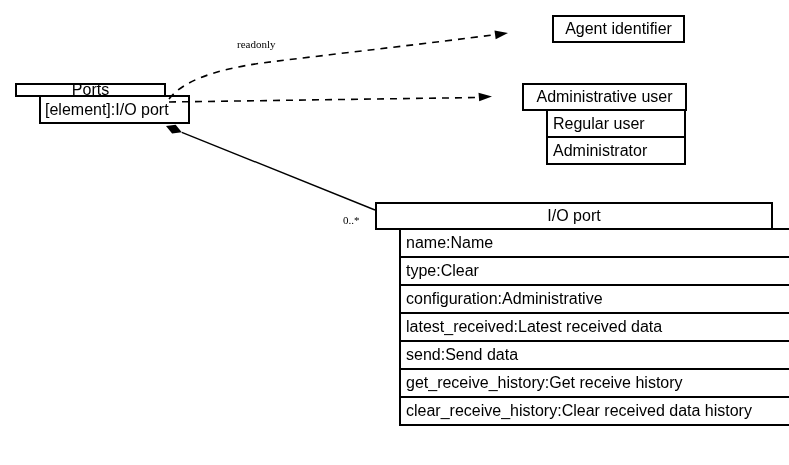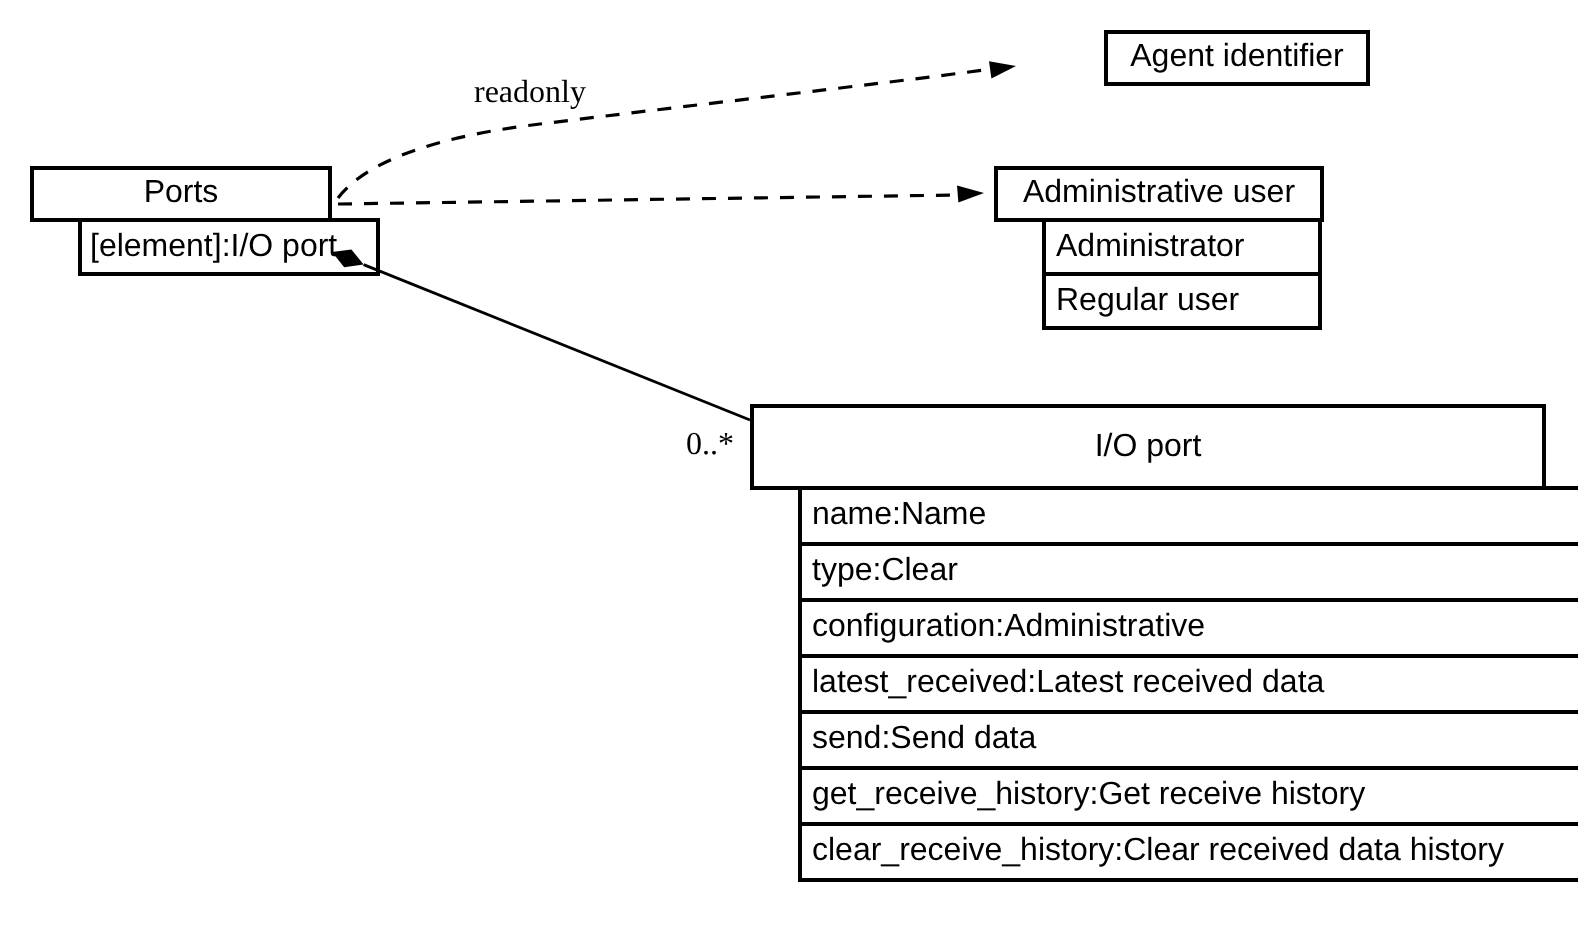--- a/index.html
+++ b/index.html
@@ -29,38 +29,38 @@
     margin-top:-2px;
     display:flex;align-items:center;
     padding-left:5px;
     white-space:nowrap;
     font-size:16px;
     line-height:1;
     margin-left:24px;
   }
   
   #node-ports{left:15px;top:83px;width:151px;}
-  #node-ports .hdr{width:151px;height:28px;}
+  #node-ports .hdr{width:151px;height:14px;}
   #node-ports .attr-row{width:151px;height:29px;padding-left:4px;}
   
   #node-agent{left:508px;top:15px;width:133px;margin-left:44px;}
   #node-agent .hdr{width:133px;height:28px;}
   
-  #node-admin{left:497px;top:83px;width:165px;text-align:center;}
+  #node-admin{left:522px;top:83px;width:165px;text-align:center;}
   #node-admin .hdr{width:165px;height:28px;}
   #node-admin .attr-row{width:140px;height:29px;}
   
   #node-ioport{left:375px;top:202px;width:398px;}
-  #node-ioport .hdr{width:398px;height:43px;}
+  #node-ioport .hdr{width:398px;height:28px;}
   #node-ioport .attr-row{width:398px;height:30px;}
   
   .edge-label{
     position:absolute;
     font-family:"Liberation Serif", serif;
-    font-size:16px;
+    font-size:11px;
     line-height:1;
     white-space:nowrap;
     background:transparent;
   }
   #lbl-readonly{left:237px;top:39px;}
   #lbl-canread{left:198px;top:79px;}
   #lbl-mult{left:343px;top:215px;}
   svg.edges{
     position:absolute;left:0;top:0;
     pointer-events:none;
@@ -84,22 +84,22 @@
     <div class="nbox hdr">
       <span>Agent identifier</span>
     </div>
   </div>
 
   <div class="node" id="node-admin">
     <div class="nbox hdr">
       <span>Administrative user</span>
     </div>
     <div>
+        <div class="attr-row">Regular user</div>
         <div class="attr-row">Administrator</div>
-        <div class="attr-row">Regular user</div>
       </div>
   </div>
 
   <div class="node" id="node-ioport">
     <div class="nbox hdr">
       <span>I/O port</span>
     </div>
     <div>
         <div class="attr-row">name:Name</div>
         <div class="attr-row">type:Clear</div>

